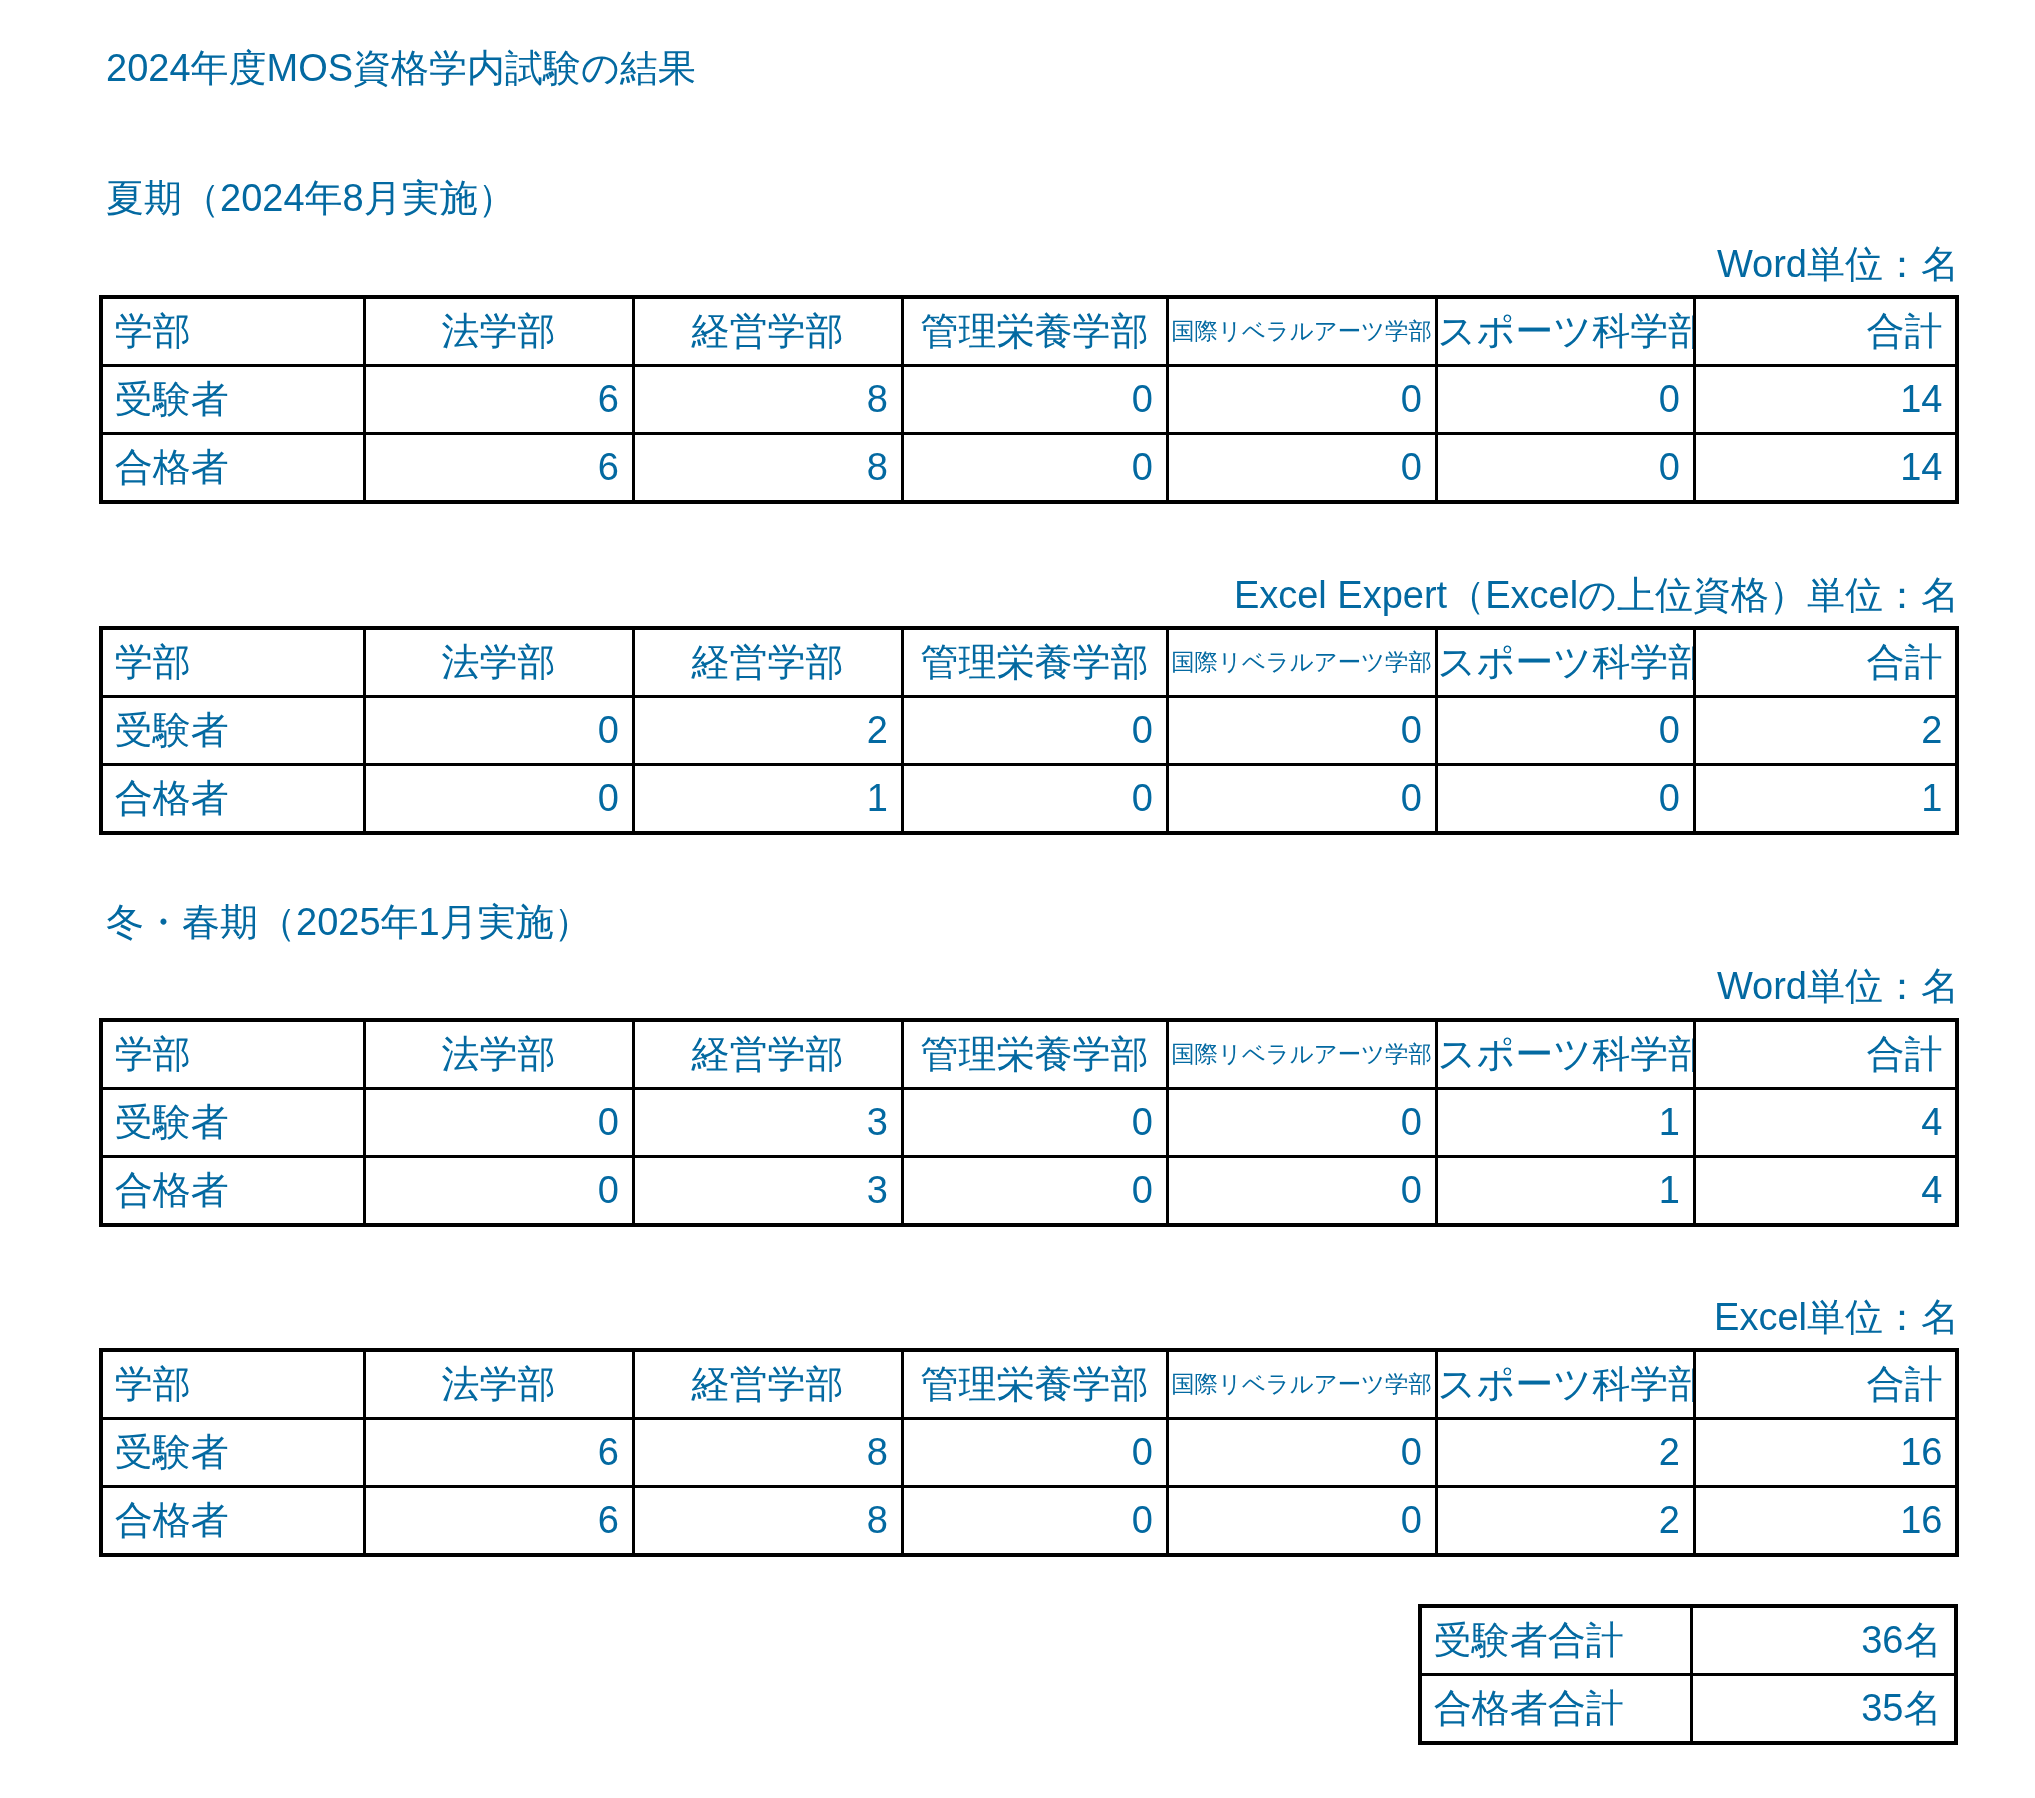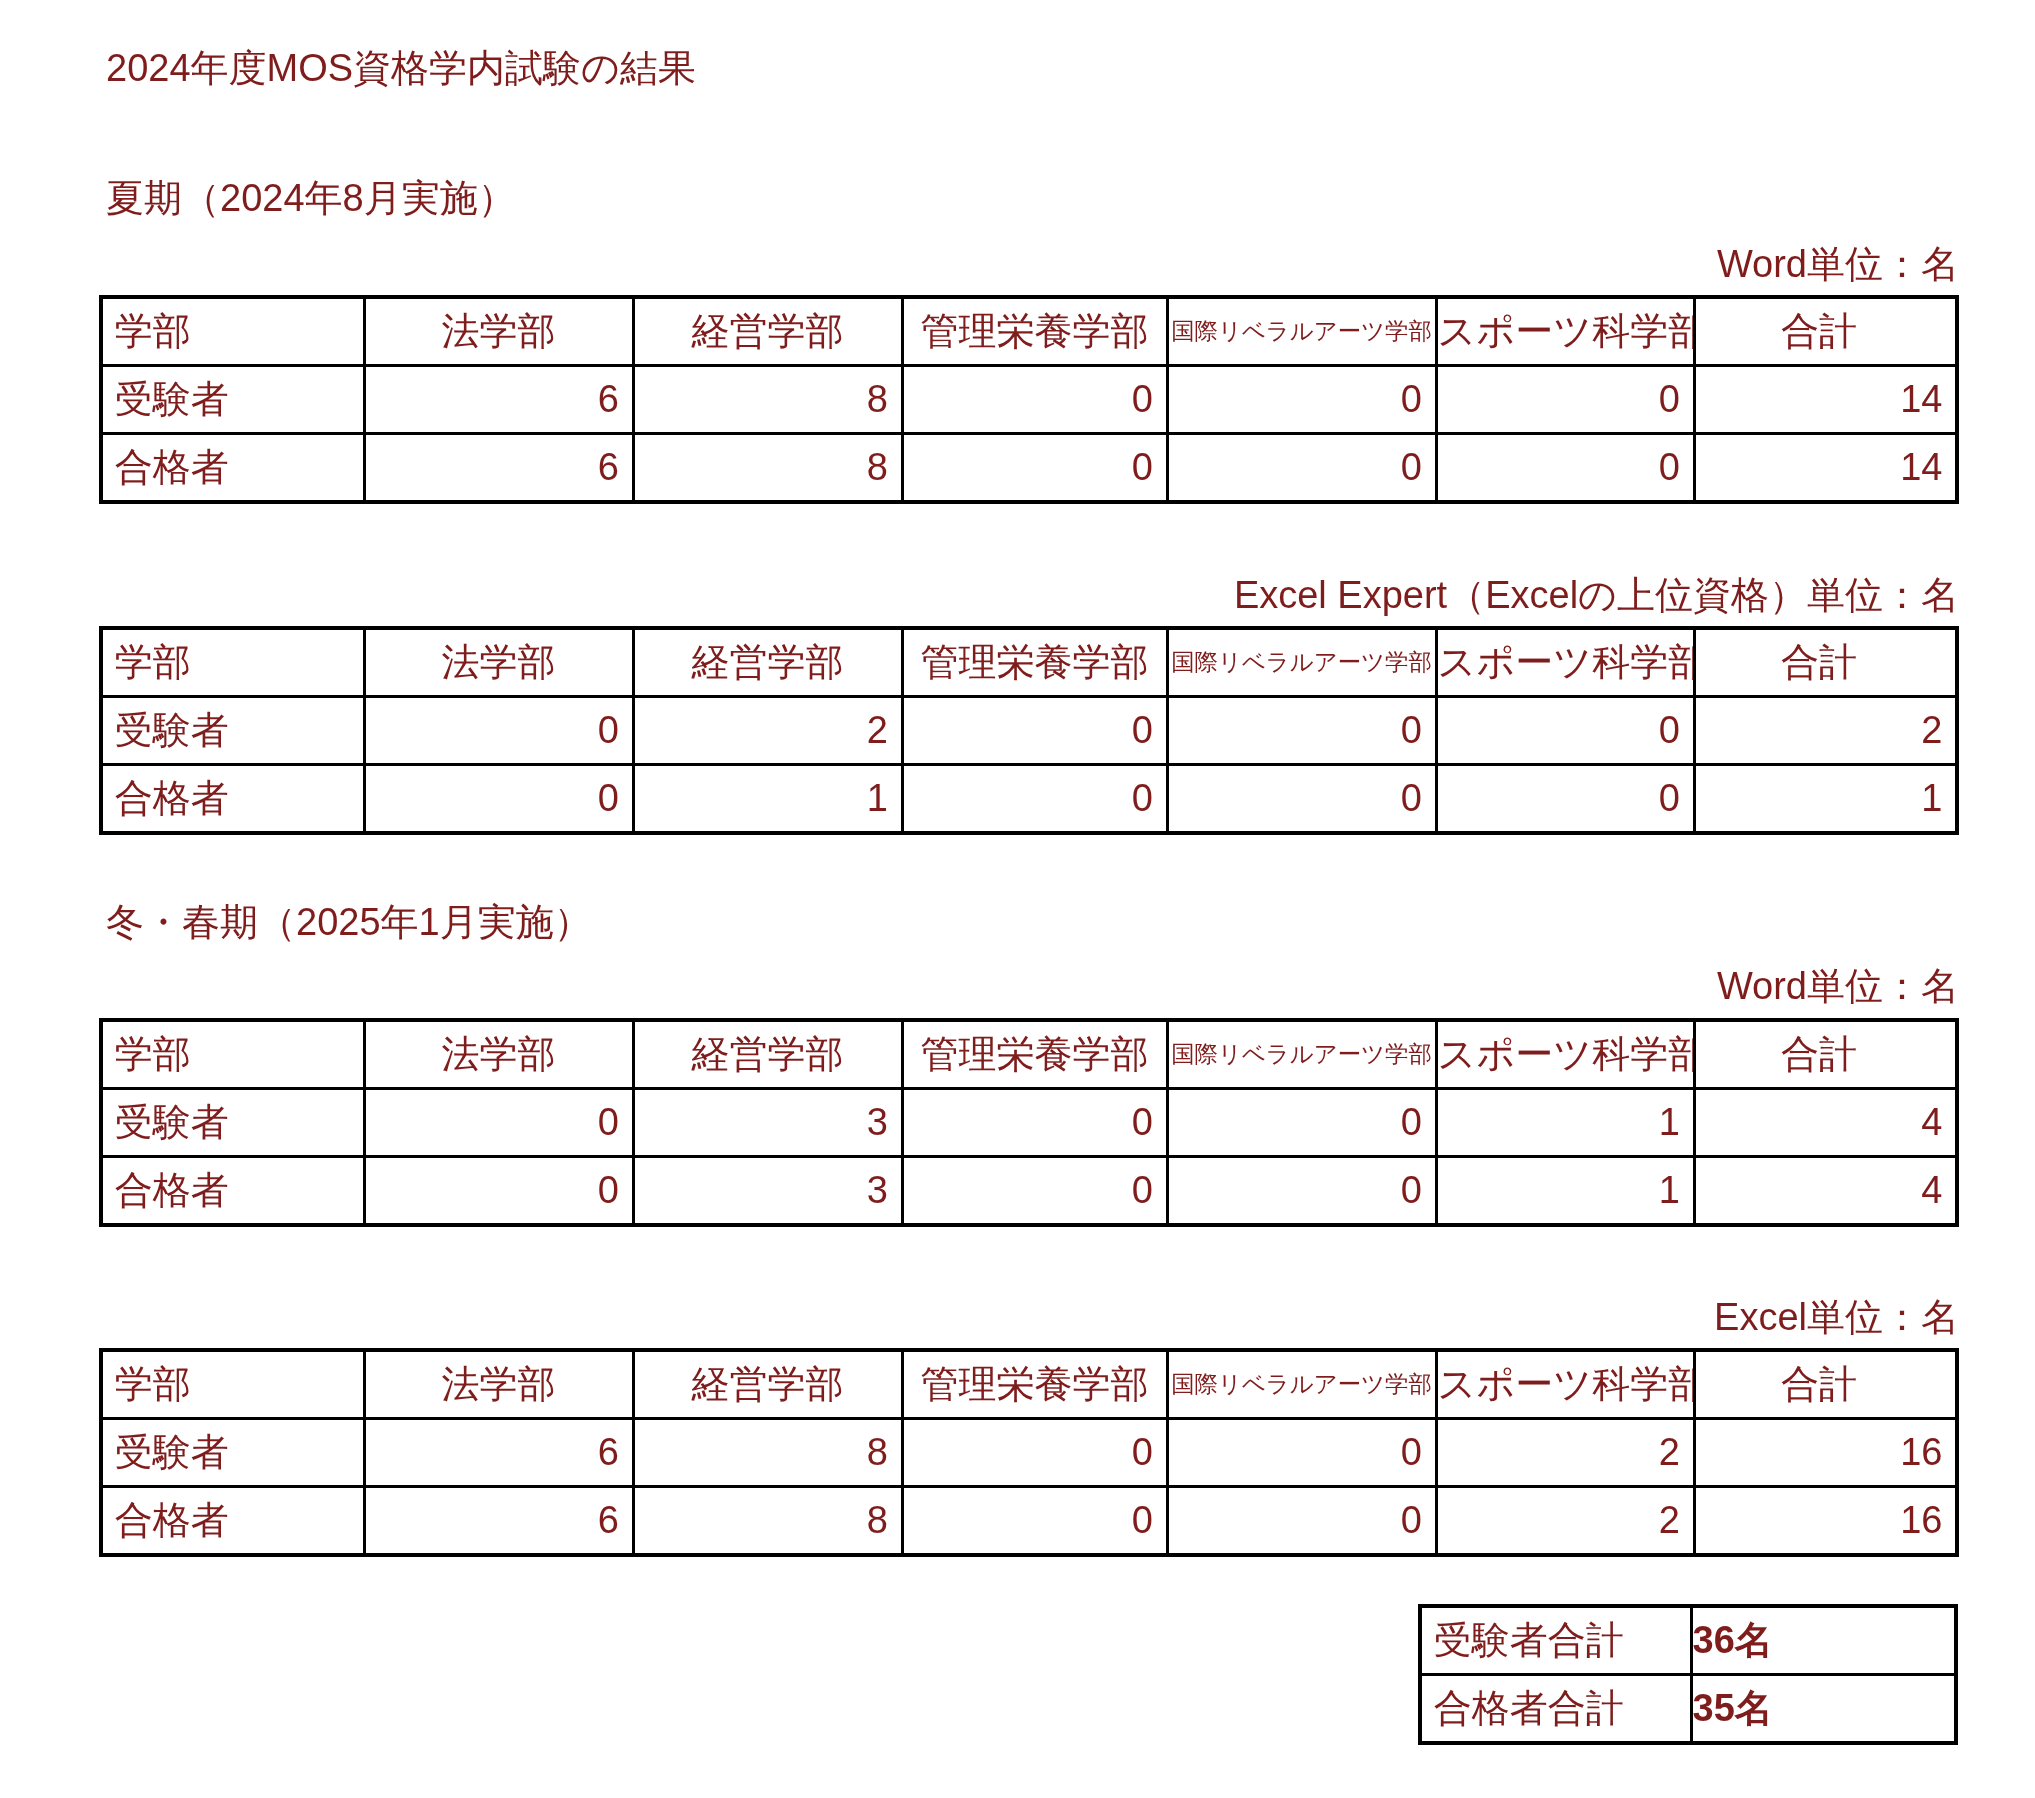--- a/index.html
+++ b/index.html
@@ -1,19 +1,19 @@
 <!DOCTYPE html>
 <html lang="ja" style="font-size:7.2px"><head>
 <meta charset="utf-8">
 <style>
   html,body{margin:0;padding:0;background:#fff;}
   .page{
     position:relative;
     width:1621px;height:1798px;
-    background:#ffffff;color:#7f1d1d;
+    background:#ffffff;color:#0369a1;
     font-family:"Liberation Sans","DejaVu Sans",sans-serif;
     font-size:38px;line-height:1.15;
   }
   .doc-title{position:absolute;left:106px;top:47px;}
   .period-label{position:absolute;left:106px;}
   .caption-row{
     position:absolute;left:106px;width:1853px;
     display:flex;justify-content:flex-end;align-items:baseline;
   }
   .pos-sec1{top:177px;}
@@ -38,21 +38,21 @@
     border:3.2px solid #000;
     height:65px;
     font-weight:normal;
     vertical-align:middle;
     white-space:nowrap;
     overflow:hidden;
     padding:0;
   }
   table.results th{}
   .cell-left{text-align:left;padding-left:11.7px !important;}
-  .cell-right{padding-right:12.6px !important;font-weight:bold;}
+  .cell-right{text-align:right;padding-right:12.6px !important;}
   td.num{text-align:right;padding-right:12.6px !important;}
   th.small-head{font-size:23.4px;padding:0 1.8px !important;margin-left:43px;}
   table.totals{
     position:absolute;left:1418px;
     width:540px;
     border-collapse:collapse;table-layout:fixed;
     border:4px solid #000;
     font-size:38px;
   }
   table.totals td{

